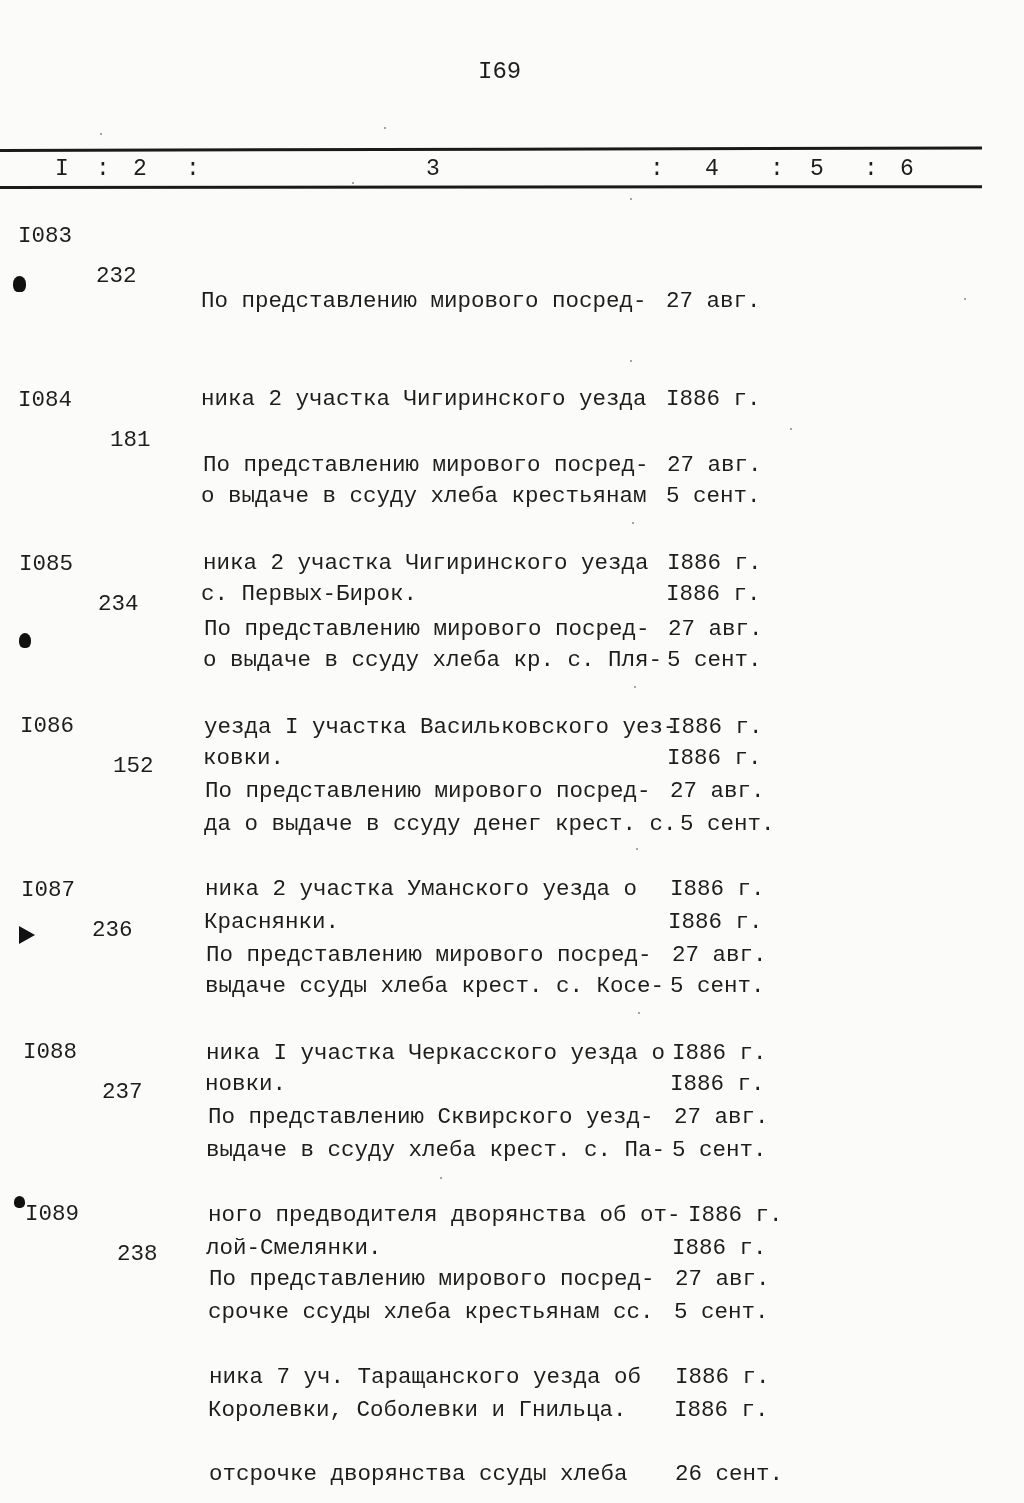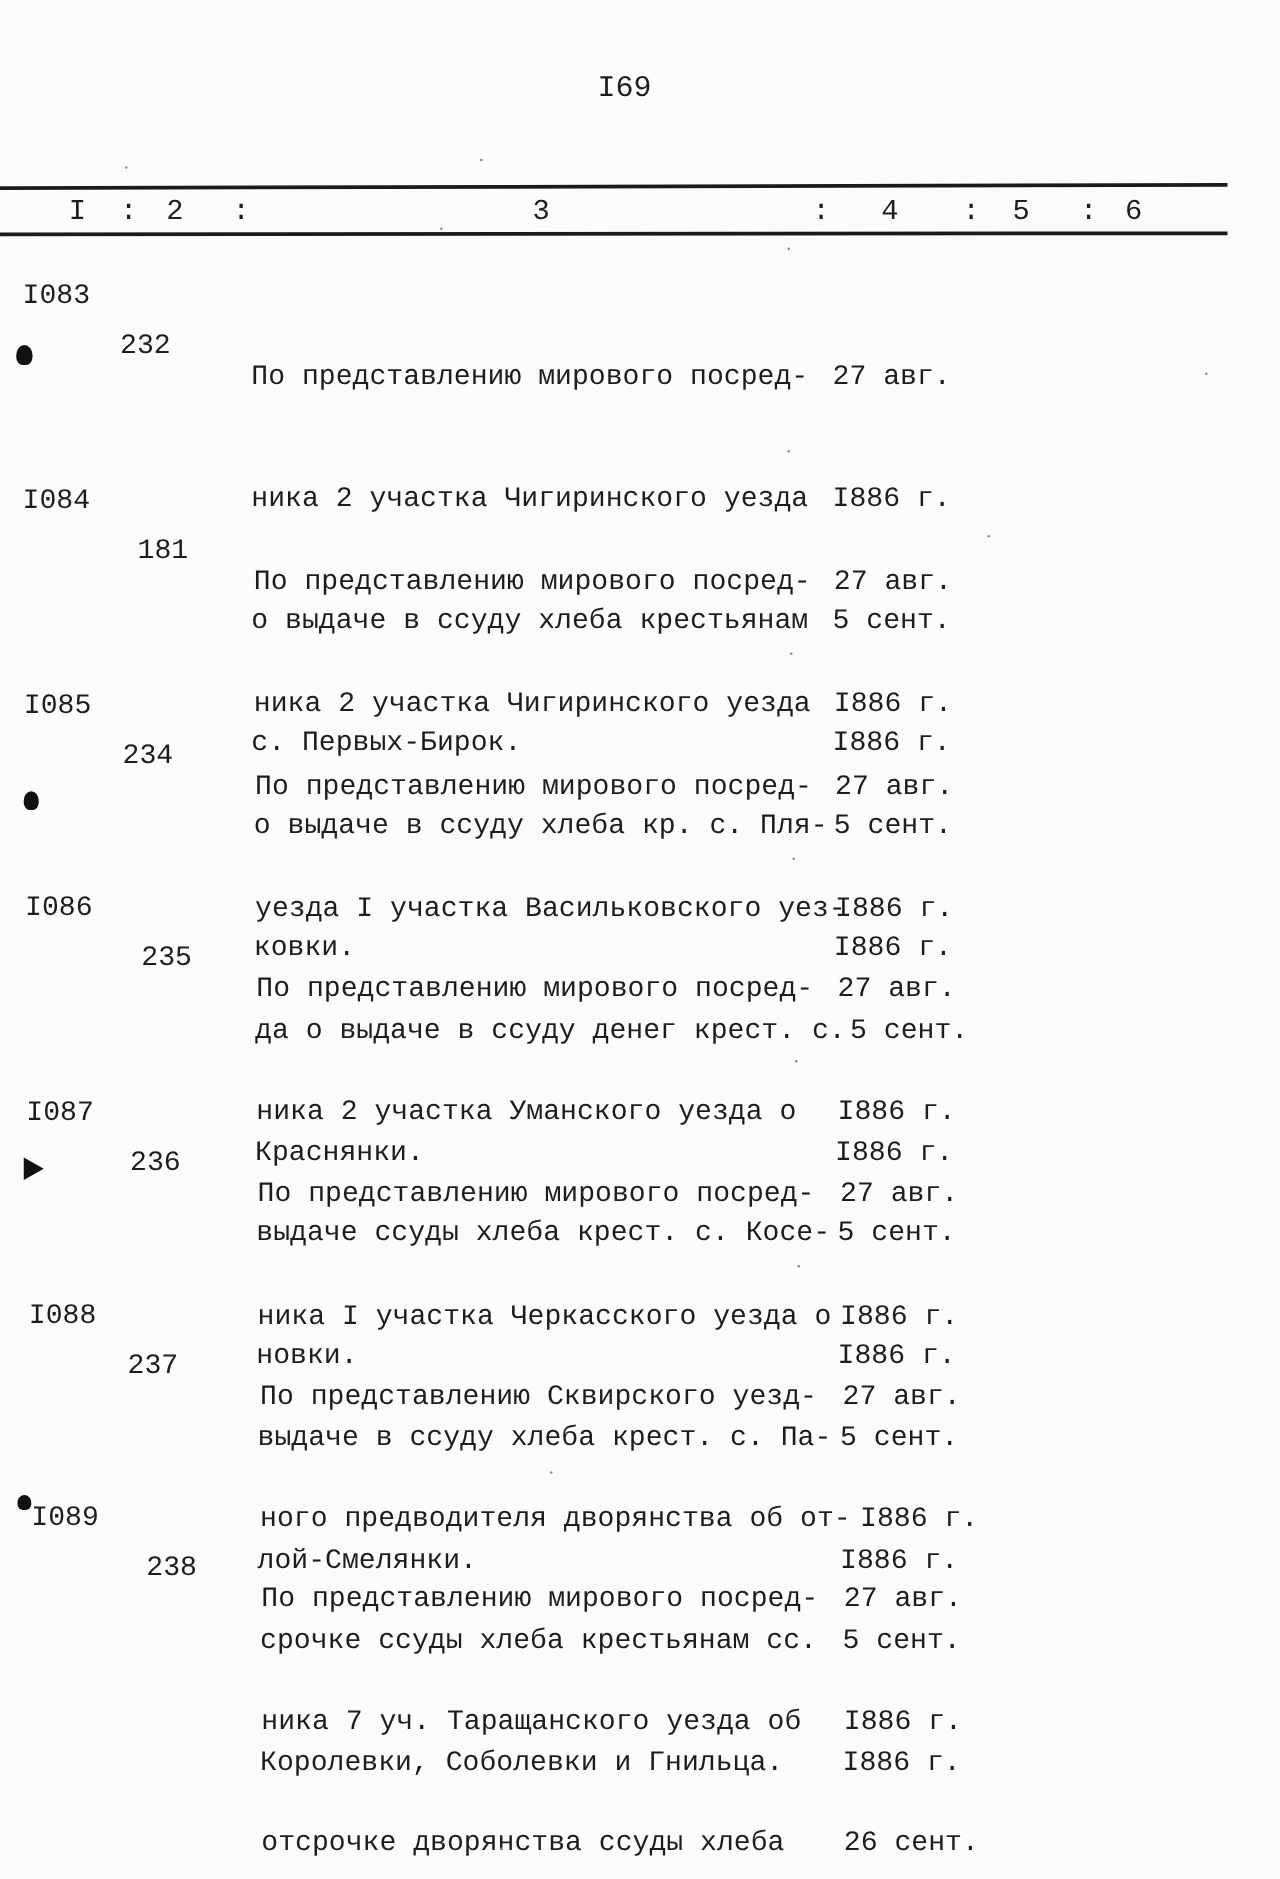--- a/index.html
+++ b/index.html
@@ -161,38 +161,38 @@
   <div class="dates" style="left:668px">
     <div>27 авг.</div>
     <div>I886 г.</div>
     <div style="margin-left:12px">5 сент.</div>
     <div>I886 г.</div>
   </div>
 </div>
 
 <div class="entry" style="top:710px">
   <span class="num" style="left:20px">I086</span>
-  <span class="ref" style="left:113px">235</span>
+  <span class="ref" style="left:113px">152</span>
   <div class="desc" style="left:205px">
     <div>По представлению мирового посред-</div>
     <div>ника 2 участка Уманского уезда о</div>
     <div>выдаче ссуды хлеба крест. с. Косе-</div>
     <div>новки.</div>
   </div>
   <div class="dates" style="left:670px">
     <div>27 авг.</div>
     <div>I886 г.</div>
     <div>5 сент.</div>
     <div>I886 г.</div>
   </div>
 </div>
 
 <div class="entry" style="top:874px">
   <span class="num" style="left:21px">I087</span>
-  <span class="ref" style="left:104px">236</span>
+  <span class="ref" style="left:92px">236</span>
   <div class="desc" style="left:206px">
     <div>По представлению мирового посред-</div>
     <div>ника I участка Черкасского уезда о</div>
     <div>выдаче в ссуду хлеба крест. с. Па-</div>
     <div>лой-Смелянки.</div>
   </div>
   <div class="dates" style="left:672px">
     <div>27 авг.</div>
     <div>I886 г.</div>
     <div>5 сент.</div>

